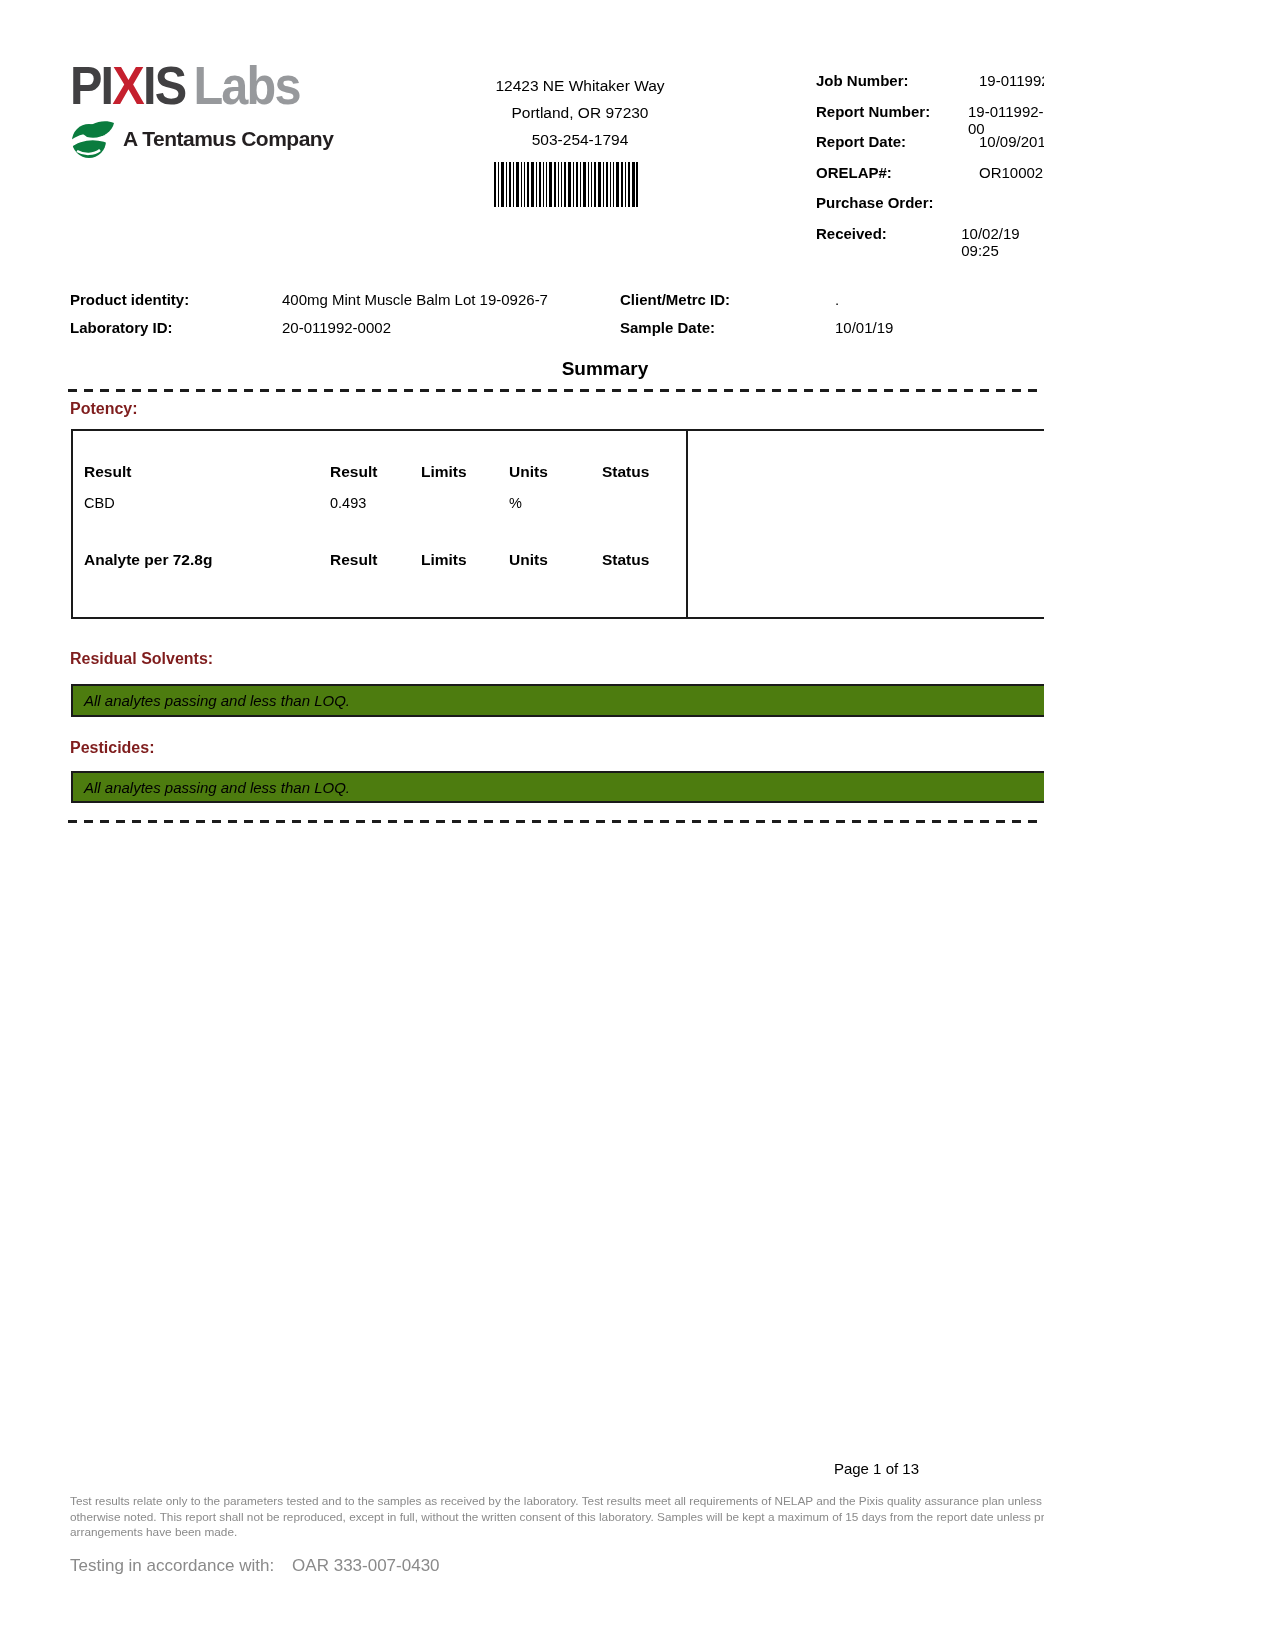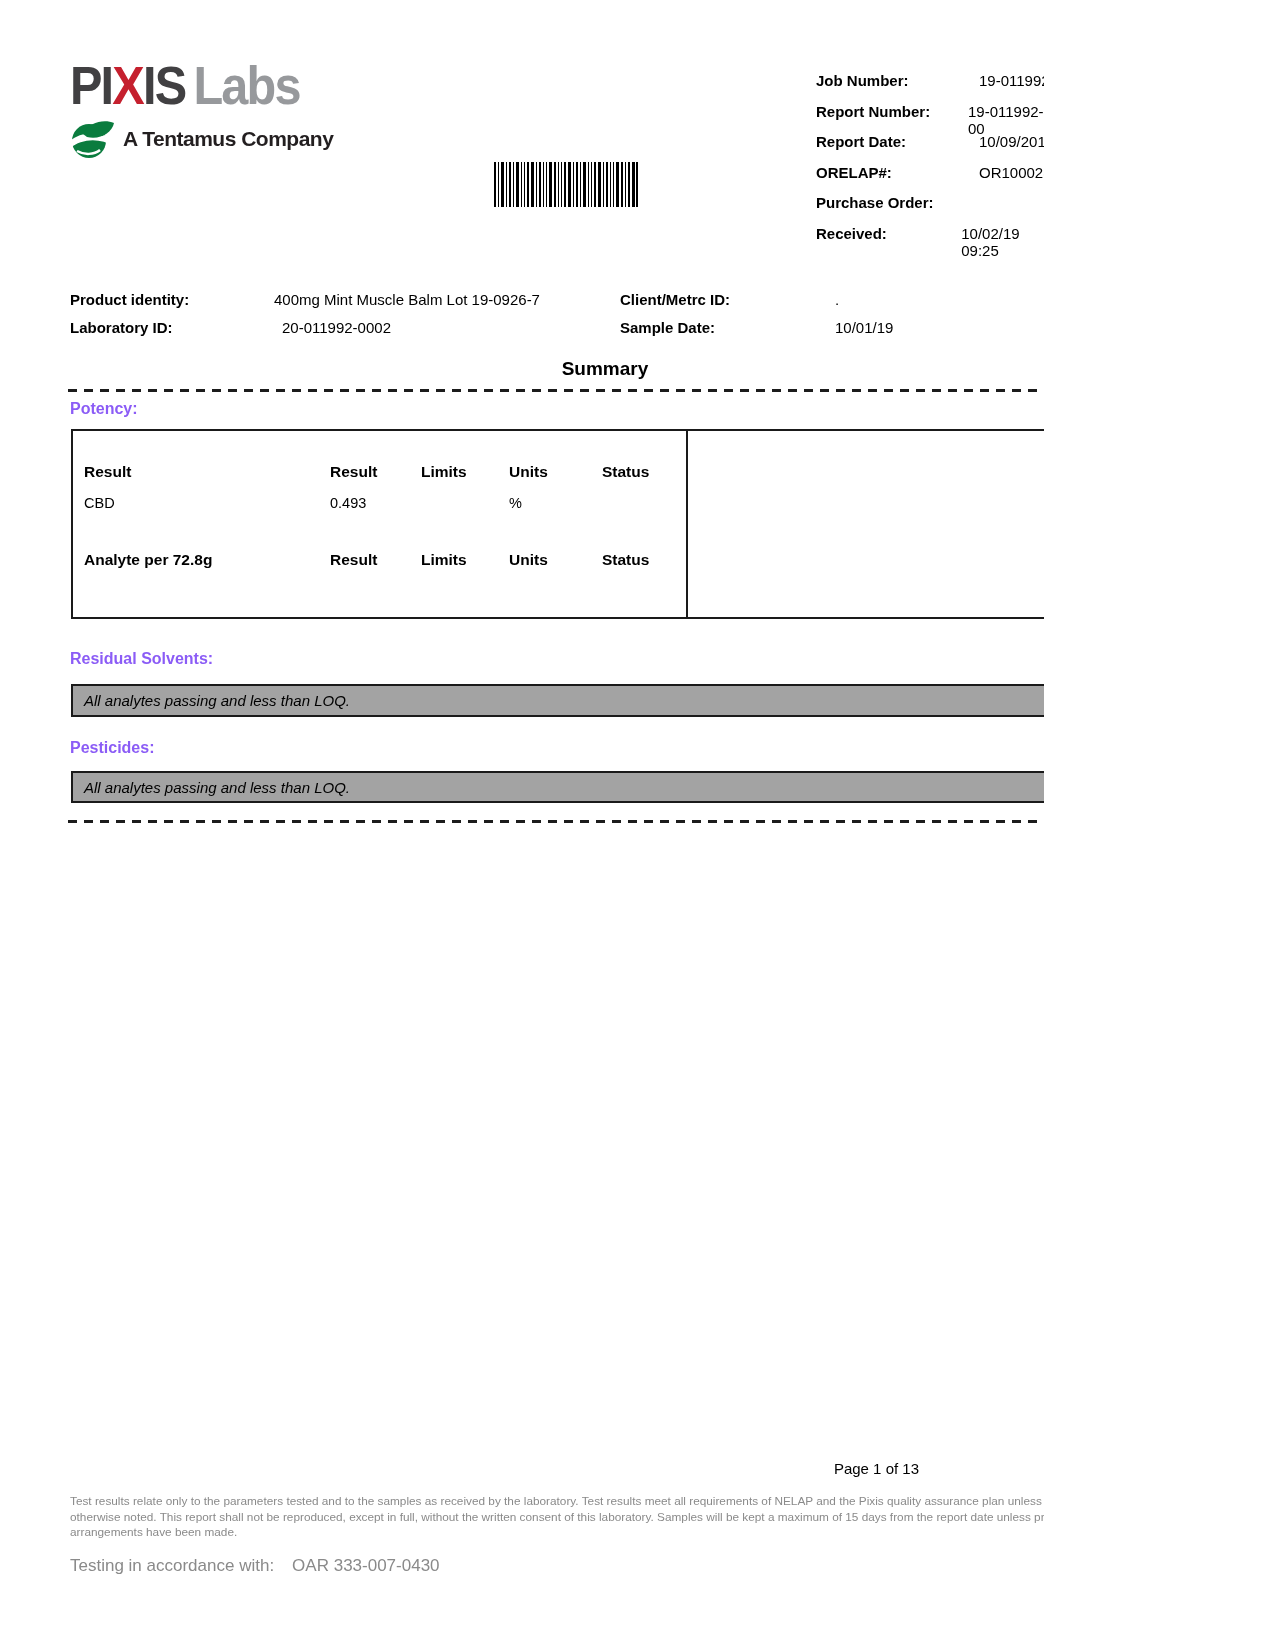--- a/index.html
+++ b/index.html
@@ -34,21 +34,21 @@
   .meta-val { position:absolute; font-size:15px; color:#000; }
 
   
   .summary-title { position:absolute; left:70px; top:358px; width:1070px; text-align:center;
                    font-size:19px; font-weight:bold; color:#000; }
   .dash-line { position:absolute; height:3px;
                background:repeating-linear-gradient(90deg,#1c1c1c 0 9px, transparent 9px 16px); }
   .dash-1 { left:68px; top:389px; width:1073px; }
   .dash-2 { left:68px; top:820px; width:1073px; }
 
-  .sec-head { position:absolute; font-size:16px; font-weight:bold; color:#8b5cf6; }
+  .sec-head { position:absolute; font-size:16px; font-weight:bold; color:#7f1d1d; }
 
   
   .pot-box { position:absolute; left:71px; top:429px; width:1067px; height:190px;
              border:2px solid #1a1a1a; display:flex; }
   .pot-left { width:615px; border-right:2px solid #1a1a1a; position:relative; }
   .pot-right { flex:1; position:relative; }
   .pot-row { position:absolute; left:0; right:0; display:grid;
              grid-template-columns:246px 91px 88px 93px 1fr; padding-left:11px; }
   .pot-row.hdr { font-size:15.5px; font-weight:bold; color:#000; }
   .pot-row.cell { font-size:14.5px; color:#000; }
@@ -56,21 +56,21 @@
 
   .pot-dash { position:absolute; left:5px; right:5px; height:3px;
               background:repeating-linear-gradient(90deg,#1c1c1c 0 9px, transparent 9px 16px); }
   .pd-a { top:31px; } .pd-b { top:79px; } .pd-c { top:96px; } .pd-d { top:141px; }
   .tot-row { position:absolute; left:0; right:0; display:flex; font-size:16.5px; color:#000; }
   .tr-1 { top:44px; } .tr-2 { top:108px; }
   .tot-label { margin-left:10px; width:277px; }
 
   
   .note-box { position:absolute; left:71px; width:1067px; border:2px solid #1a1a1a;
-              display:flex; align-items:center; background:#a3a3a3; }
+              display:flex; align-items:center; background:#4d7c0f; }
   .rs-box { top:684px; height:33px; }
   .pest-box { top:771px; height:32px; }
   .note-text { font-style:italic; font-size:15px; margin-left:11px; color:#000; }
 
   
   .page-indicator { position:absolute; top:1460px; right:125px; font-size:15px; color:#000; }
   .footer-text { position:absolute; left:70px; top:1494px; width:1005px; font-size:11.8px;
                  line-height:15.5px; color:#8a8a8a; }
   .testing-row { position:absolute; left:70px; top:1556px; font-size:17px; color:#8a8a8a;
                  display:flex; gap:18px; }
@@ -86,20 +86,25 @@
       <svg width="46" height="42" viewBox="0 0 46 42">
         <circle cx="19" cy="23" r="17" fill="#0a7c3e"></circle>
         <path d="M0 23 C 10 14, 27 12, 45 21 L 45 29 C 29 19, 12 21, 0 30 Z" fill="#ffffff"></path>
         <path d="M13 16 C 19 4, 34 1, 44 5 C 42 15, 30 22, 17 19 Z" fill="#0a7c3e"></path>
         <path d="M7 33 C 14 37, 24 37, 30 32" stroke="#ffffff" stroke-width="2.5" fill="none"></path>
       </svg>
       <span class="logo-tag-text">A Tentamus Company</span>
     </div>
   </div>
 
+  <div class="addr-block">
+    <div>12423 NE Whitaker Way</div>
+    <div>Portland, OR 97230</div>
+    <div>503-254-1794</div>
+  </div>
 
   <svg class="barcode" viewBox="0 0 146 45" preserveAspectRatio="none">
     <g fill="#000">
       <rect x="2" width="2" height="45"></rect>
         <rect x="6" width="1" height="45"></rect>
         <rect x="9" width="3" height="45"></rect>
       <rect x="14" width="1" height="45"></rect>
         <rect x="17" width="2" height="45"></rect>
         <rect x="21" width="1" height="45"></rect>
       <rect x="24" width="3" height="45"></rect>
@@ -159,21 +164,21 @@
       <span class="ji-label">Purchase Order:</span>
       <span class="ji-val"></span>
     </div>
     <div class="ji-row">
       <span class="ji-label">Received:</span>
       <span class="ji-val">10/02/19  09:25</span>
     </div>
   </div>
 
   <span class="meta-label" style="left:70px; top:291px;">Product identity:</span>
-  <span class="meta-val" style="left:274px; top:291px;">400mg Mint Muscle Balm Lot 19-0926-7</span>
+  <span class="meta-val" style="left:282px; top:291px;">400mg Mint Muscle Balm Lot 19-0926-7</span>
   <span class="meta-label" style="left:620px; top:291px;">Client/Metrc ID:</span>
   <span class="meta-val" style="left:835px; top:291px;">.</span>
   <span class="meta-label" style="left:70px; top:319px;">Laboratory ID:</span>
   <span class="meta-val" style="left:282px; top:319px;">20-011992-0002</span>
   <span class="meta-label" style="left:620px; top:319px;">Sample Date:</span>
   <span class="meta-val" style="left:835px; top:319px;">10/01/19</span>
 
   <div class="summary-title">Summary</div>
   <div class="dash-line dash-1"></div>
 

